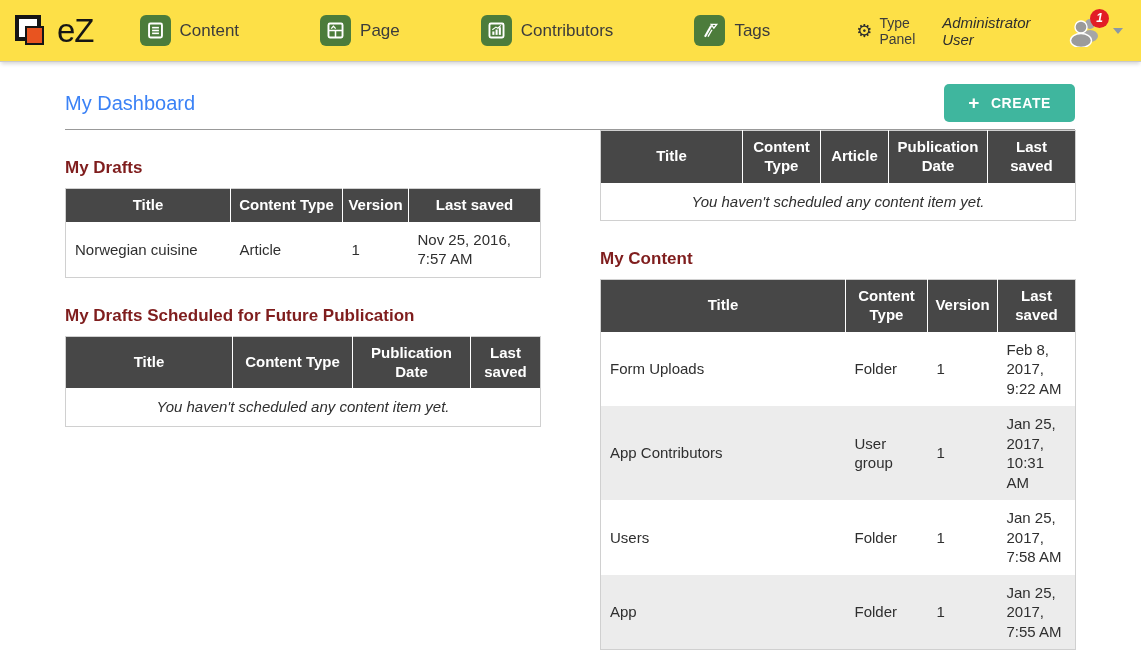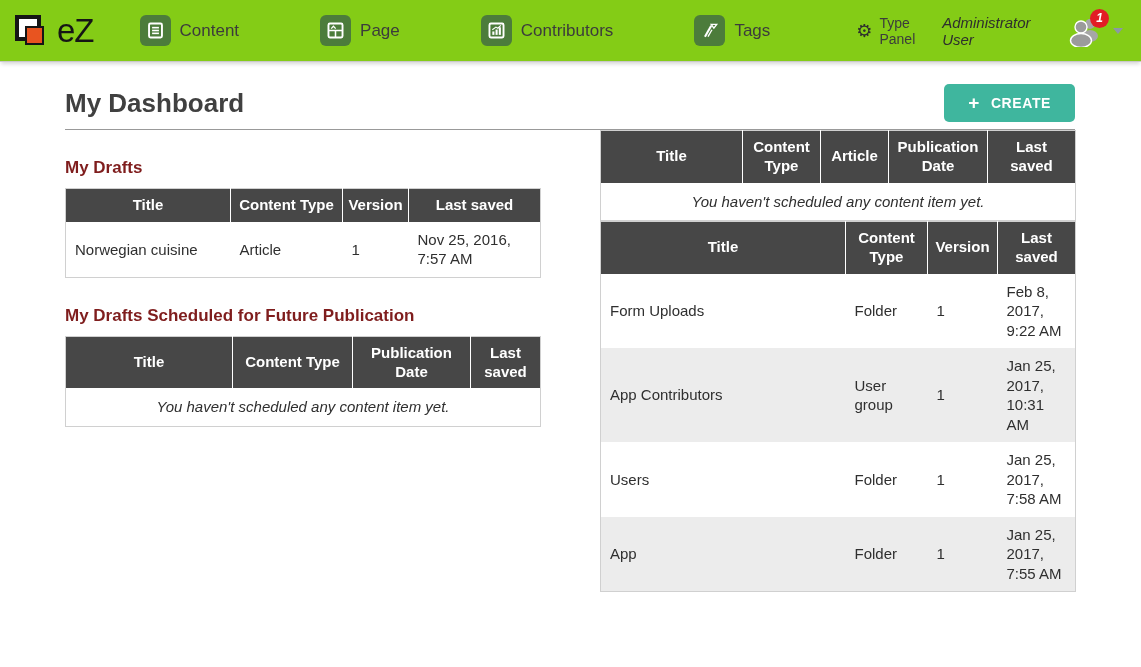--- a/index.html
+++ b/index.html
@@ -1,21 +1,21 @@
 <!DOCTYPE html>
 <html><head>
 <meta charset="utf-8">
 <style>
   * { margin: 0; padding: 0; box-sizing: border-box; }
   html, body { width: 1141px; height: 667px; overflow: hidden; background: #fff;
     font-family: "Liberation Sans", "DejaVu Sans", sans-serif; color: #2f2f2f; }
 
   
   .navbar {
-    height: 62px; background: #84cc16; display: flex; align-items: center;
+    height: 62px; background: #fde047; display: flex; align-items: center;
     padding: 0 18px 0 15px; border-bottom: 1px solid #c9c9c9;
     box-shadow: 0 3px 4px -1px rgba(0,0,0,0.16); position: relative; z-index: 5;
   }
   .logo { display: flex; align-items: center; cursor: pointer; margin-right: 46px; }
   .logo-mark { position: relative; width: 34px; height: 36px; margin-right: 8px; }
   .logo-square { position: absolute; top: 2px; left: 0; width: 26px; height: 26px;
     border: 4px solid #151515; background: #fff; }
   .logo-orange { position: absolute; left: 10px; top: 13px; width: 19px; height: 19px;
     background: #e85420; border: 2px solid #151515; }
   .logo-text { font-size: 33px; color: #151515; letter-spacing: -1px; line-height: 1; }
@@ -35,21 +35,21 @@
   .avatar-wrap { position: relative; width: 38px; height: 32px; }
   .notif-badge { position: absolute; top: -6px; right: -4px; width: 19px; height: 19px;
     background: #e21d25; border-radius: 50%; color: #fff; font-size: 12px; font-weight: bold;
     display: flex; align-items: center; justify-content: center; z-index: 2; }
   .caret-down { width: 0; height: 0; border-left: 5px solid transparent;
     border-right: 5px solid transparent; border-top: 6px solid #8b98a5; margin-left: 8px; }
 
   
   .content { padding: 0 66px 0 65px; }
   .page-head { display: flex; justify-content: space-between; align-items: center; margin-top: 22px; }
-  .page-title { font-size: 26px; font-weight: bold; color: #404040; }
+  .page-title { font-size: 20px; font-weight: normal; color: #3b82f6; }
   .create-btn { background: #3fb69e; color: #fff; border: none; border-radius: 5px;
     padding: 11px 24px; font-size: 14px; font-weight: bold; letter-spacing: 0.6px;
     display: flex; align-items: center; cursor: pointer;
     font-family: "Liberation Sans", sans-serif; }
   .plus-glyph { font-size: 19px; font-weight: bold; margin-right: 11px; line-height: 0.8; }
   .title-rule { border: none; border-bottom: 1px solid #999; margin-top: 7px; }
 
   
   .dash-grid { display: grid; grid-template-columns: 475px 475px; column-gap: 60px; }
   .section-title { font-size: 17px; font-weight: bold; color: #7f1d1d; margin: 28px 0 10px; }
@@ -236,20 +236,21 @@
               </thead>
               <tbody>
                 <tr>
                   <td colspan="5" class="empty-cell">You haven't scheduled any content item yet.</td>
                 </tr>
               </tbody>
             </table>
           </div>
       </div>
       <div>
+        <h2 class="section-title">My Content</h2>
         <div data-table="sections.my_content.table">
             <table class="data-table">
               <colgroup>
                 <col style="width: 245px;">
                 <col style="width: 82px;">
                 <col style="width: 70px;">
                 <col style="width: 78px;">
               </colgroup>
               <thead>
                 <tr>

